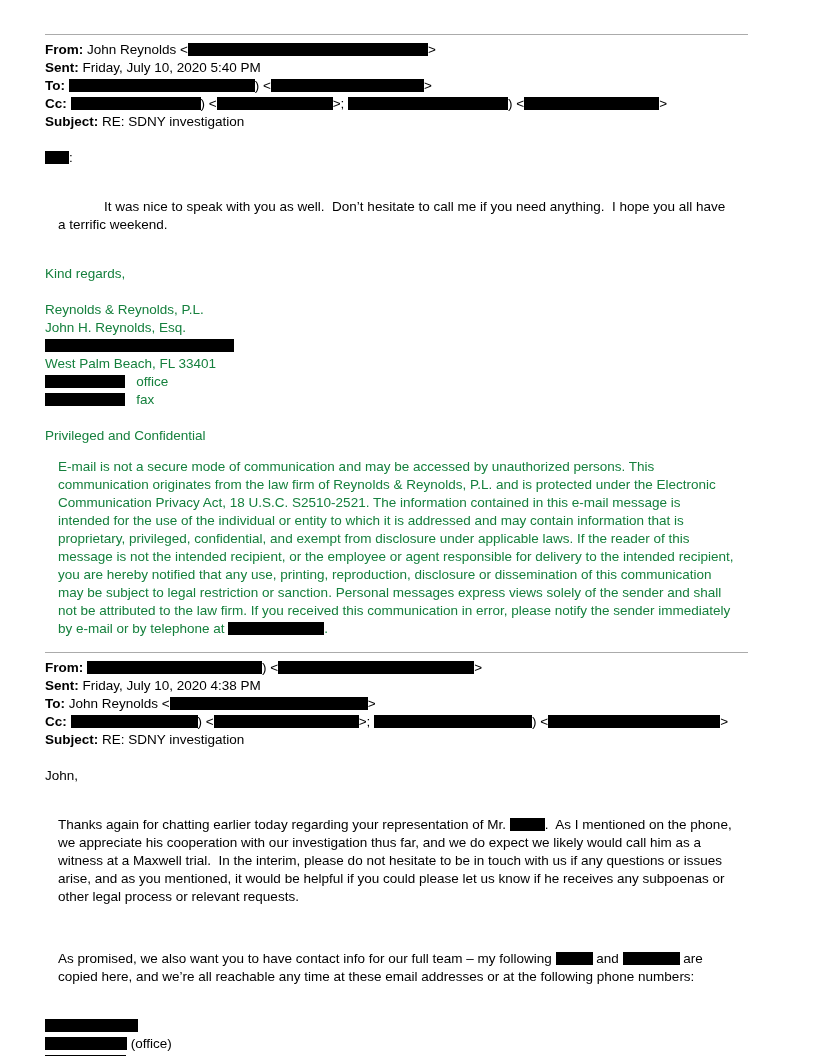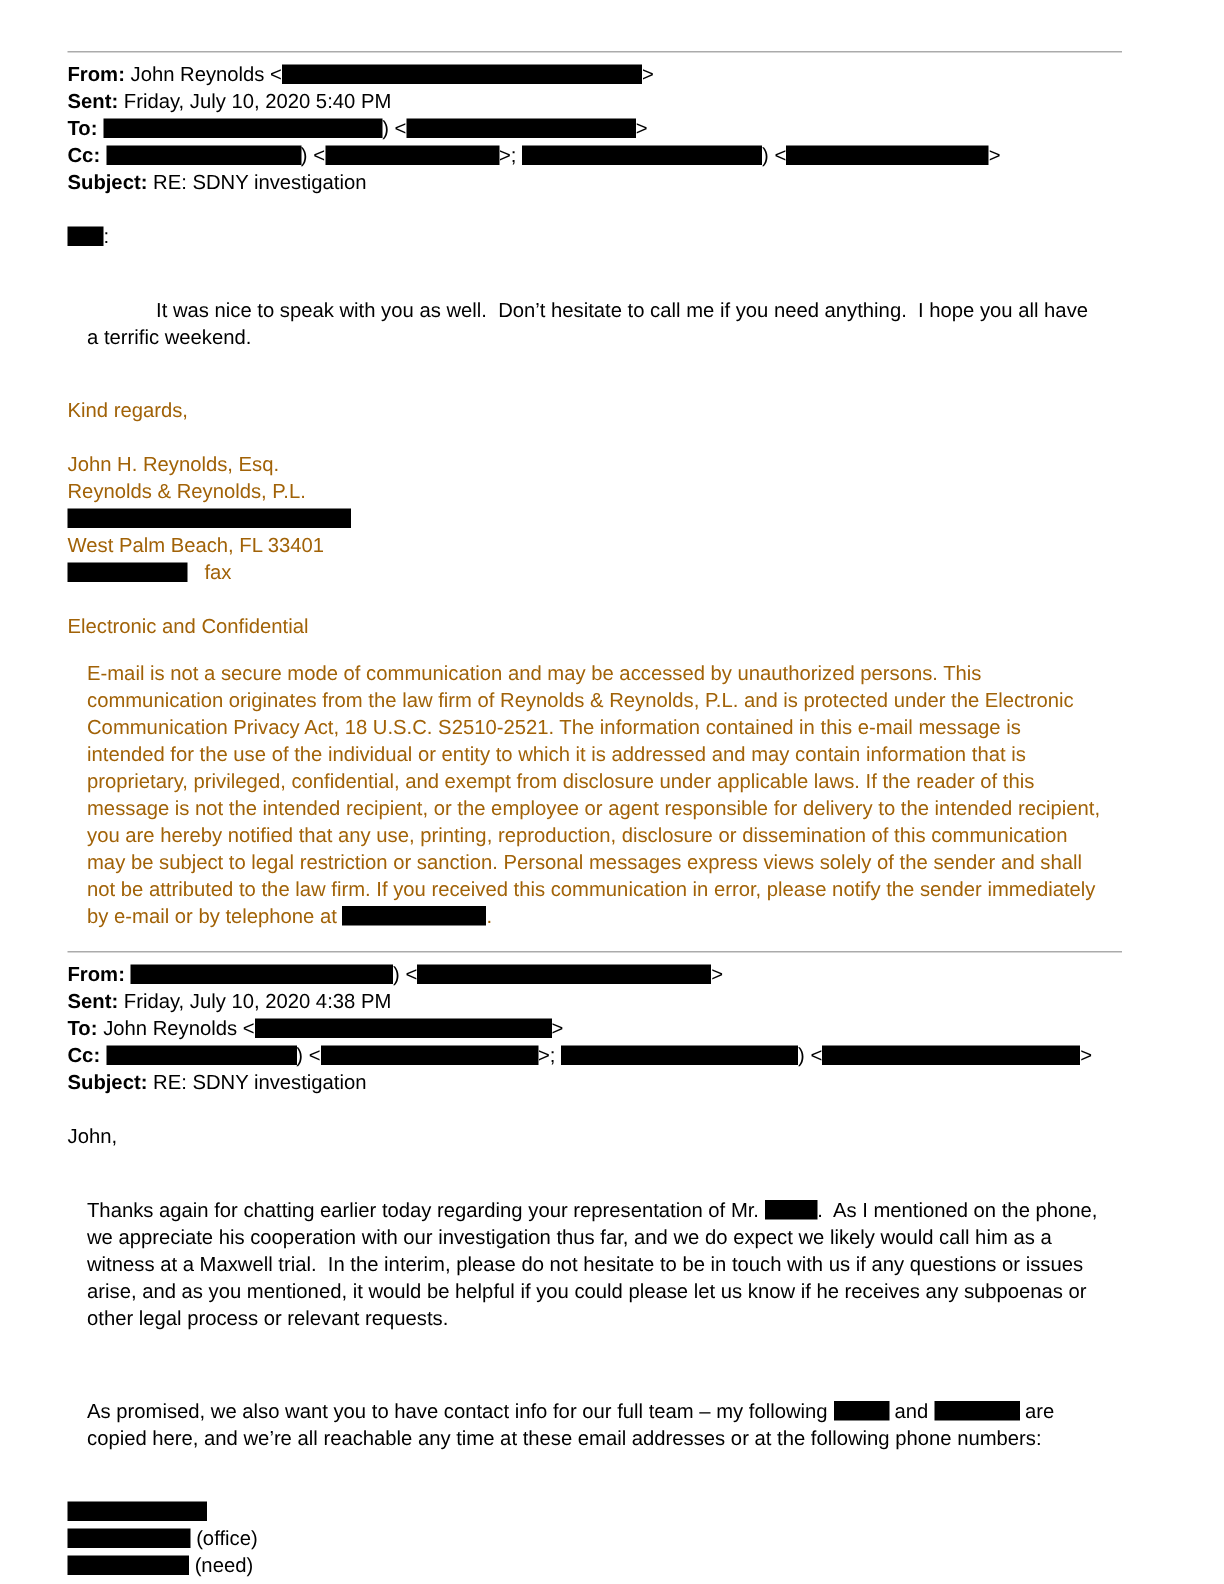--- a/index.html
+++ b/index.html
@@ -10,21 +10,21 @@
     font-size:13.5px;line-height:18px;color:#000;
     overflow:hidden;position:relative;
   }
   .rule{border-top:1px solid #ABABAB;height:0;margin:0 0 6px 0;}
   .rule2{border-top:1px solid #ABABAB;height:0;margin:14px 0 6px 0;}
   .line{min-height:18px;line-height:18px;}
   .hdr b{font-weight:bold;}
   .blank{height:18px;}
   .para{margin:13px;white-space:pre-wrap;}
   .indent{text-indent:46px;}
-  .blue{color:#a16207;}
+  .blue{color:#15803d;}
   .redact{display:inline-block;height:13px;background:#000;vertical-align:-2px;}
   .segs span{white-space:pre-wrap;}
 </style>
 </head>
 <body>
 
 <div class="page">
 
   <div class="rule"></div>
 
@@ -44,30 +44,31 @@
 
   <p class="para indent">It was nice to speak with you as well.  Don’t hesitate to call me if you need anything.  I hope you all have a terrific weekend.</p>
 
   <div class="blank"></div>
 
   <div class="line blue">Kind regards,</div>
 
   <div class="blank"></div>
 
   <div>
+    <div class="line blue">Reynolds &amp; Reynolds, P.L.</div>
     <div class="line blue">John H. Reynolds, Esq.</div>
-    <div class="line blue">Reynolds &amp; Reynolds, P.L.</div>
     <div class="line segs"><span class="redact" style="width: 189px;"></span></div>
     <div class="line blue">West Palm Beach, FL 33401</div>
+    <div class="line segs blue"><span class="redact" style="width: 80px;"></span><span>   office</span></div>
     <div class="line segs blue"><span class="redact" style="width: 80px;"></span><span>   fax</span></div>
   </div>
 
   <div class="blank"></div>
 
-  <div class="line blue">Electronic and Confidential</div>
+  <div class="line blue">Privileged and Confidential</div>
   <p class="para segs blue"><span>E-mail is not a secure mode of communication and may be accessed by unauthorized persons. This communication originates from the law firm of Reynolds &amp; Reynolds, P.L. and is protected under the Electronic Communication Privacy Act, 18 U.S.C. S2510-2521. The information contained in this e-mail message is intended for the use of the individual or entity to which it is addressed and may contain information that is proprietary, privileged, confidential, and exempt from disclosure under applicable laws. If the reader of this message is not the intended recipient, or the employee or agent responsible for delivery to the intended recipient, you are hereby notified that any use, printing, reproduction, disclosure or dissemination of this communication may be subject to legal restriction or sanction. Personal messages express views solely of the sender and shall not be attributed to the law firm. If you received this communication in error, please notify the sender immediately by e-mail or by telephone at </span><span class="redact" style="width: 96px;"></span><span>.</span></p>
 
   <div class="rule2"></div>
 
   <div>
     <div class="line hdr"><b>From:</b> <span class="segs"><span class="redact" style="width: 175px;"></span><span>) &lt;</span><span class="redact" style="width: 196px;"></span><span>&gt;</span></span></div>
     <div class="line hdr"><b>Sent:</b> <span>Friday, July 10, 2020 4:38 PM</span></div>
     <div class="line hdr"><b>To:</b> <span class="segs"><span>John Reynolds &lt;</span><span class="redact" style="width: 198px;"></span><span>&gt;</span></span></div>
     <div class="line hdr"><b>Cc:</b> <span class="segs"><span class="redact" style="width: 127px;"></span><span>) &lt;</span><span class="redact" style="width: 145px;"></span><span>&gt;; </span><span class="redact" style="width: 158px;"></span><span>) &lt;</span><span class="redact" style="width: 172px;"></span><span>&gt;</span></span></div>
     <div class="line hdr"><b>Subject:</b> <span>RE: SDNY investigation</span></div>

